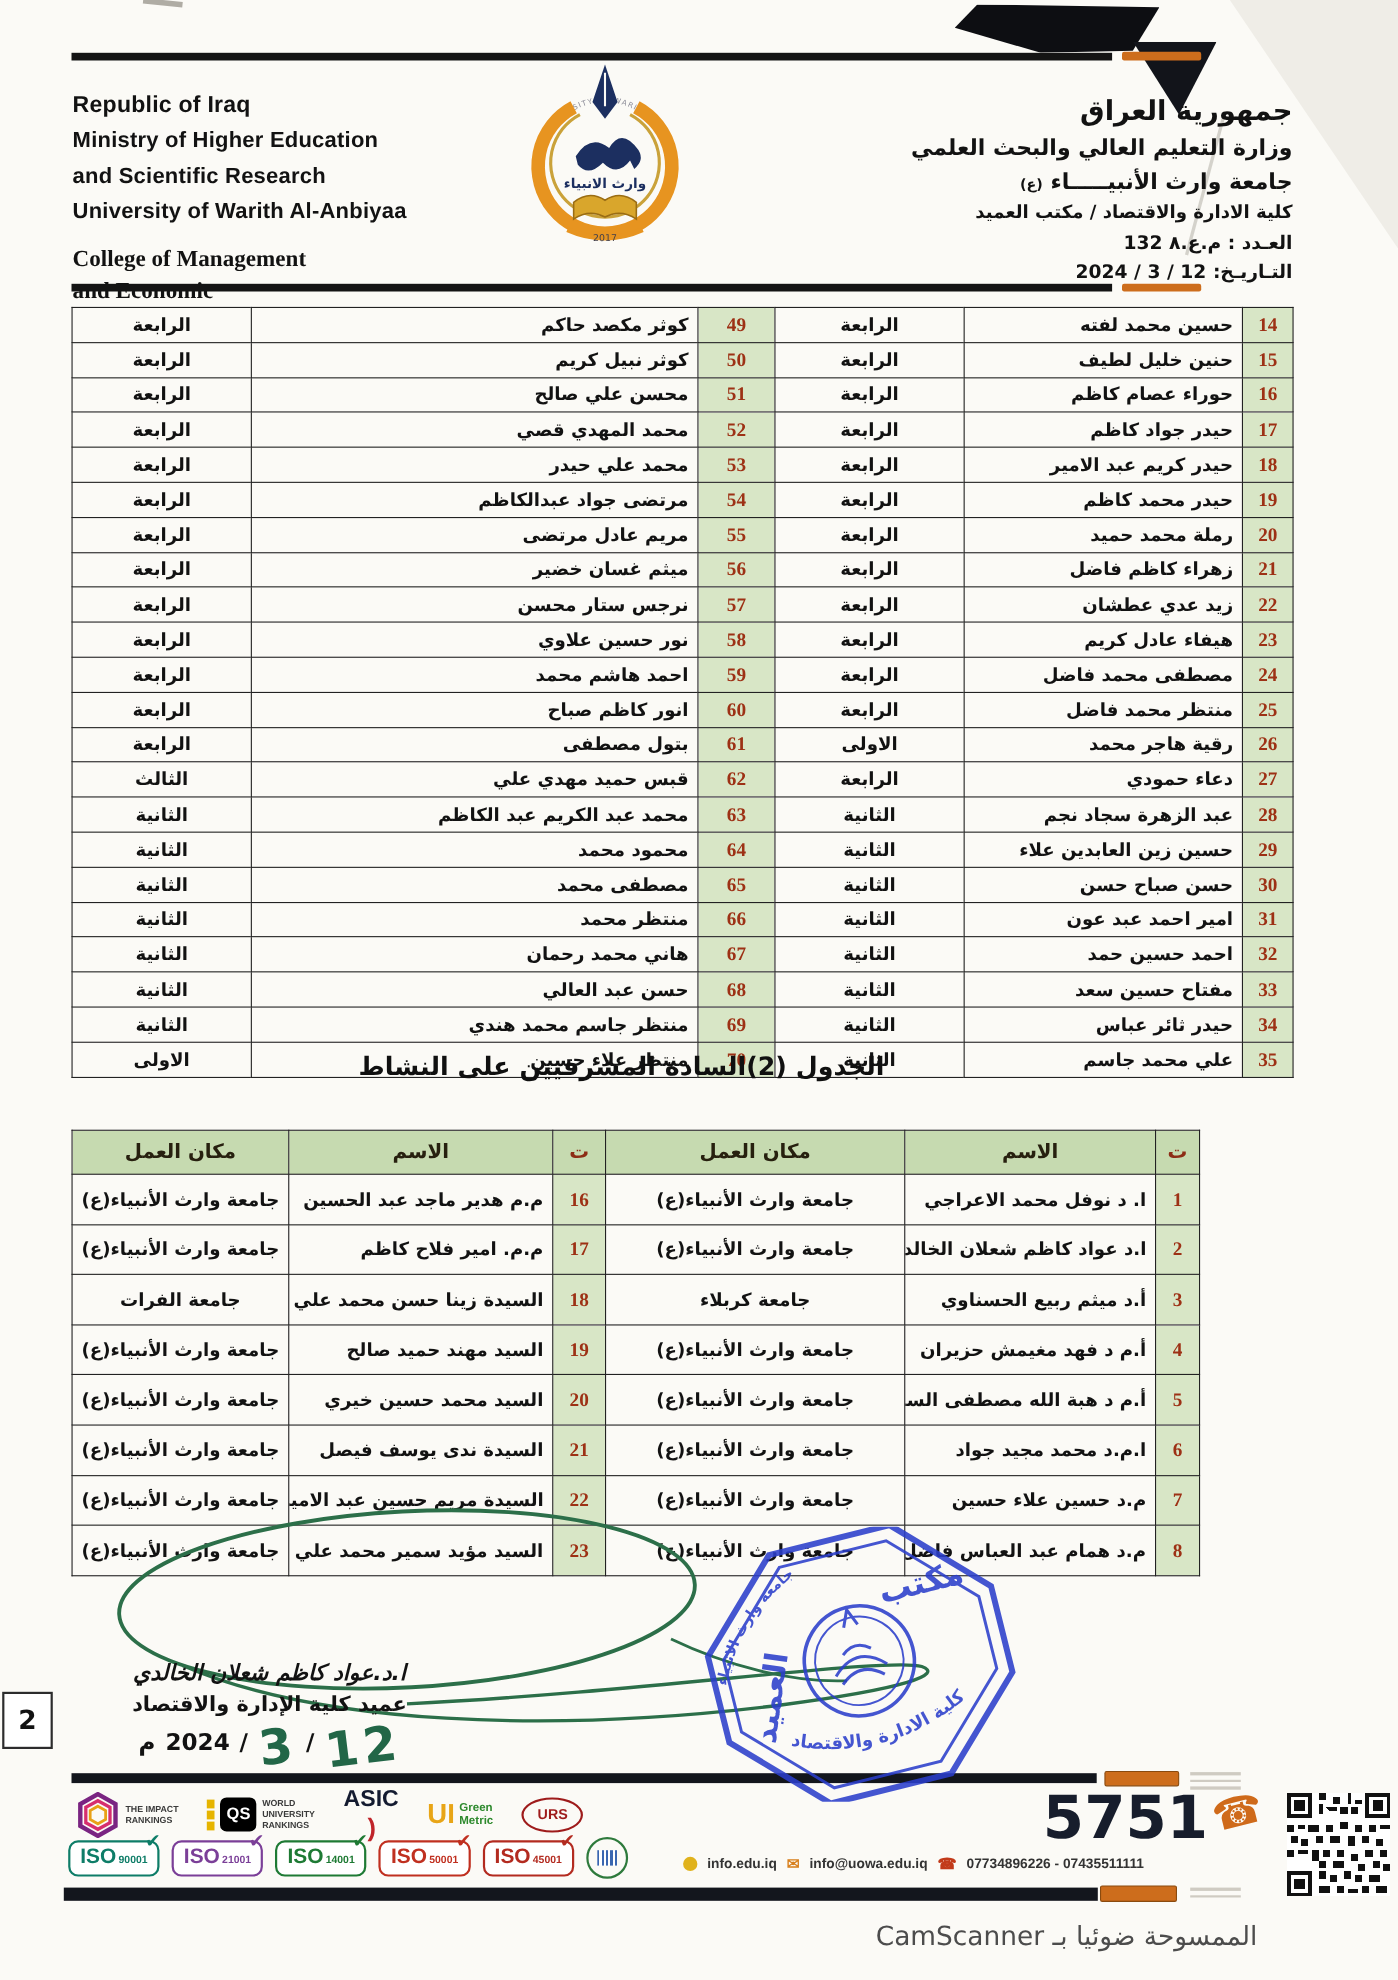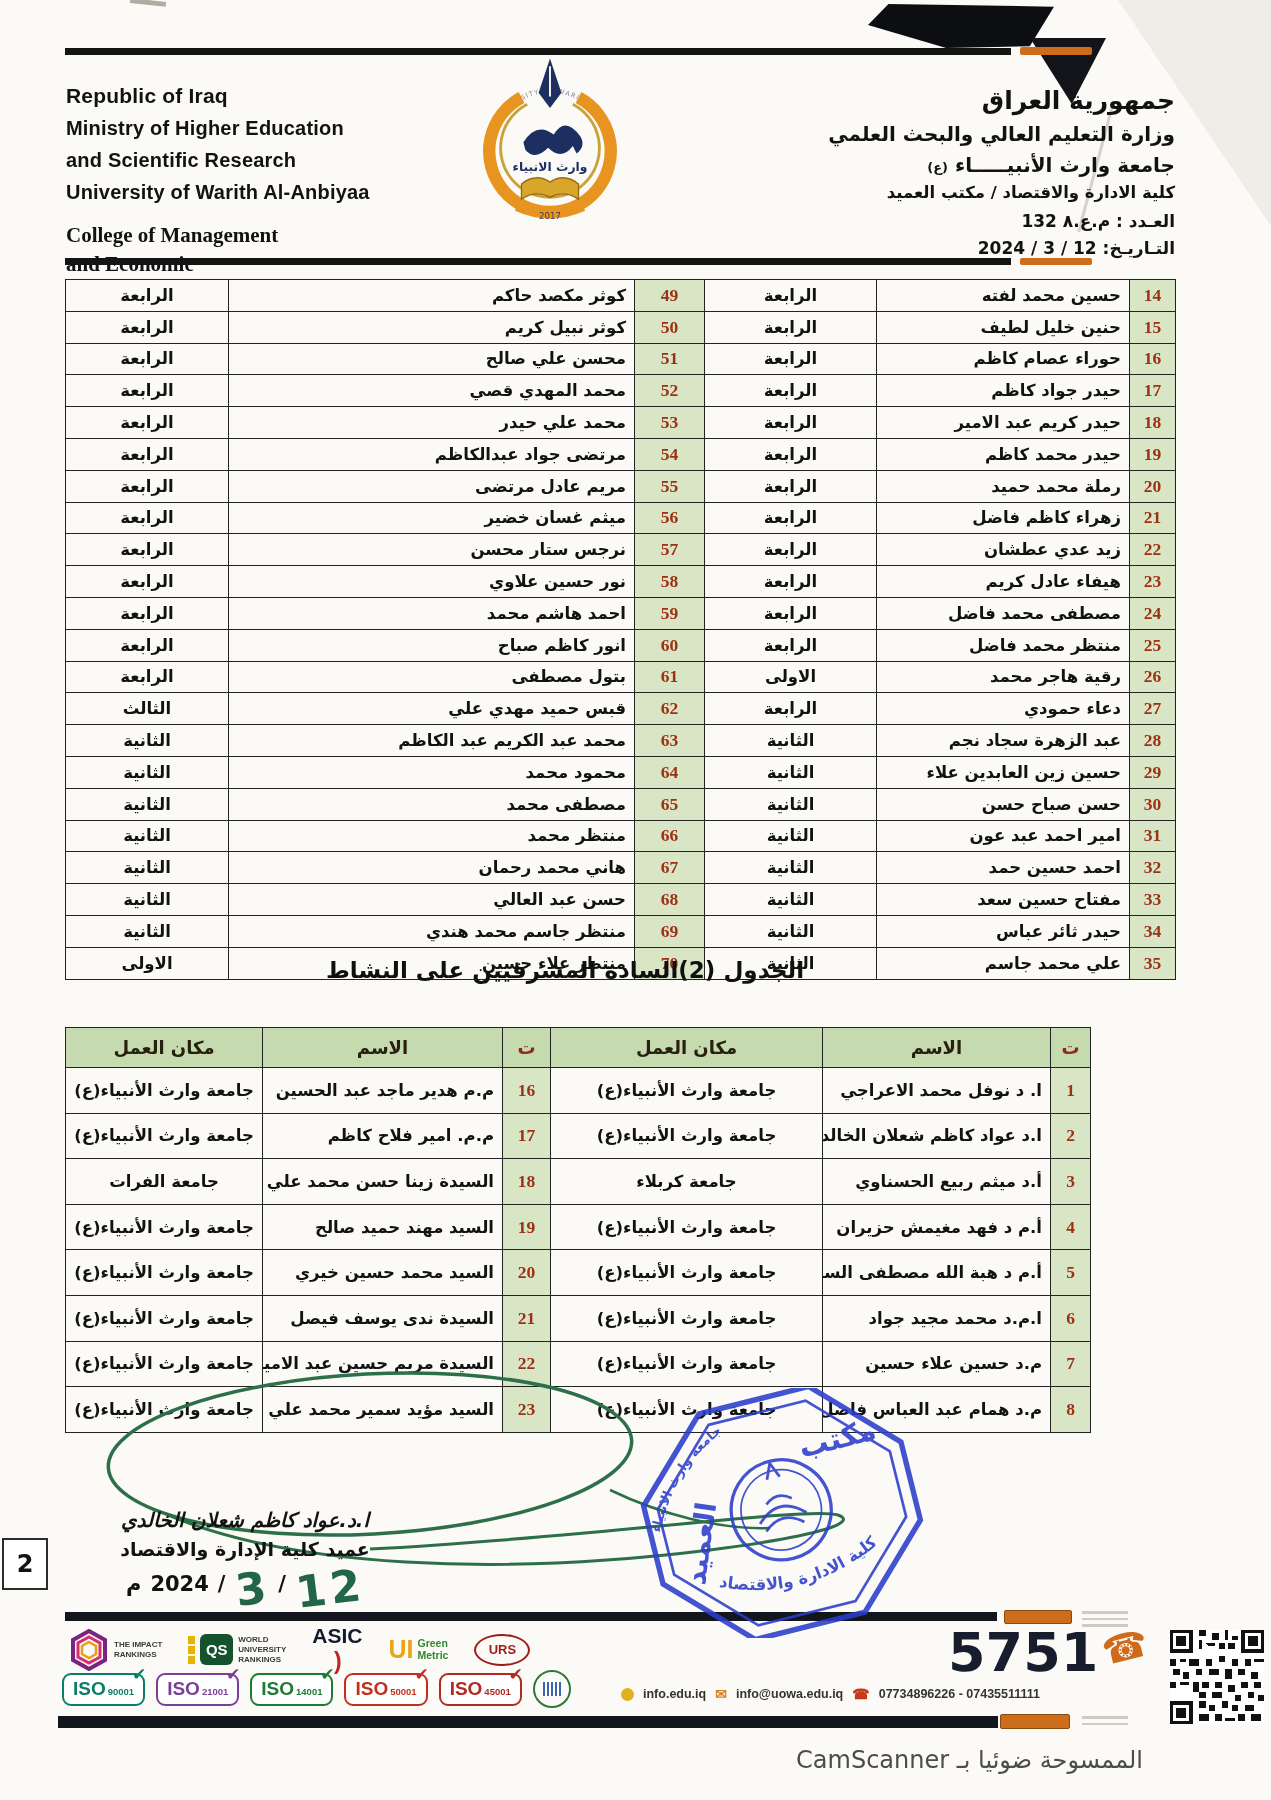--- a/index.html
+++ b/index.html
@@ -86,21 +86,21 @@
   .faint-bars{position:absolute;width:46px;}
   .faint-bars div{height:2.5px;background:#cfcbc2;margin-bottom:4px;}
   .fb1{left:1082px;top:1611px;}  .fb2{left:1082px;top:1716px;}
 
   .rank-row{position:absolute;left:70px;top:1624px;display:flex;align-items:center;gap:26px;z-index:2;}
   .lg-txt{font:bold 8px "Liberation Sans",sans-serif;color:#3a3a3a;line-height:1.25;}
   .impact{display:flex;align-items:center;gap:6px;}
   .qs{display:flex;align-items:center;gap:5px;}
   .qs-bars{display:flex;flex-direction:column;gap:2px;}
   .qs-bars i{width:7px;height:8px;background:#e6b400;display:block;}
-  .qs-box{width:33px;height:31px;background:#14532d;border-radius:6px;color:#fff;display:flex;
+  .qs-box{width:33px;height:31px;background:#000000;border-radius:6px;color:#fff;display:flex;
           align-items:center;justify-content:center;font:bold 15px "Liberation Sans",sans-serif;}
   .asic{font:800 21px "Liberation Sans",sans-serif;color:#141b30;display:flex;align-items:center;flex-direction:column;}
   .asic .swoosh{color:#c0242a;font-size:23px;font-weight:bold;margin-left:1px;}
   .ui{display:flex;align-items:center;gap:4px;}
   .ui-label{font:800 25px "Liberation Sans",sans-serif;color:#e8a517;}
   .ui-col{font:bold 10.5px "Liberation Sans",sans-serif;color:#2e8a2e;line-height:1.1;}
   .urs{border:2.5px solid #9e1b1b;border-radius:50%;width:52px;height:28px;display:flex;
        align-items:center;justify-content:center;font:bold 13px "Liberation Sans",sans-serif;color:#9e1b1b;}
 
   .iso-row{position:absolute;left:62px;top:1670px;display:flex;align-items:center;gap:11px;z-index:2;}

